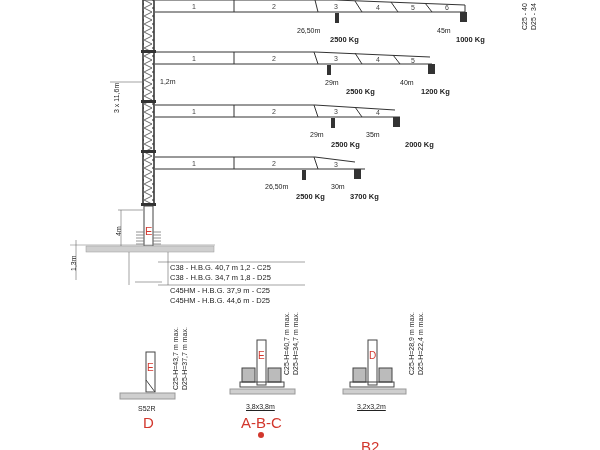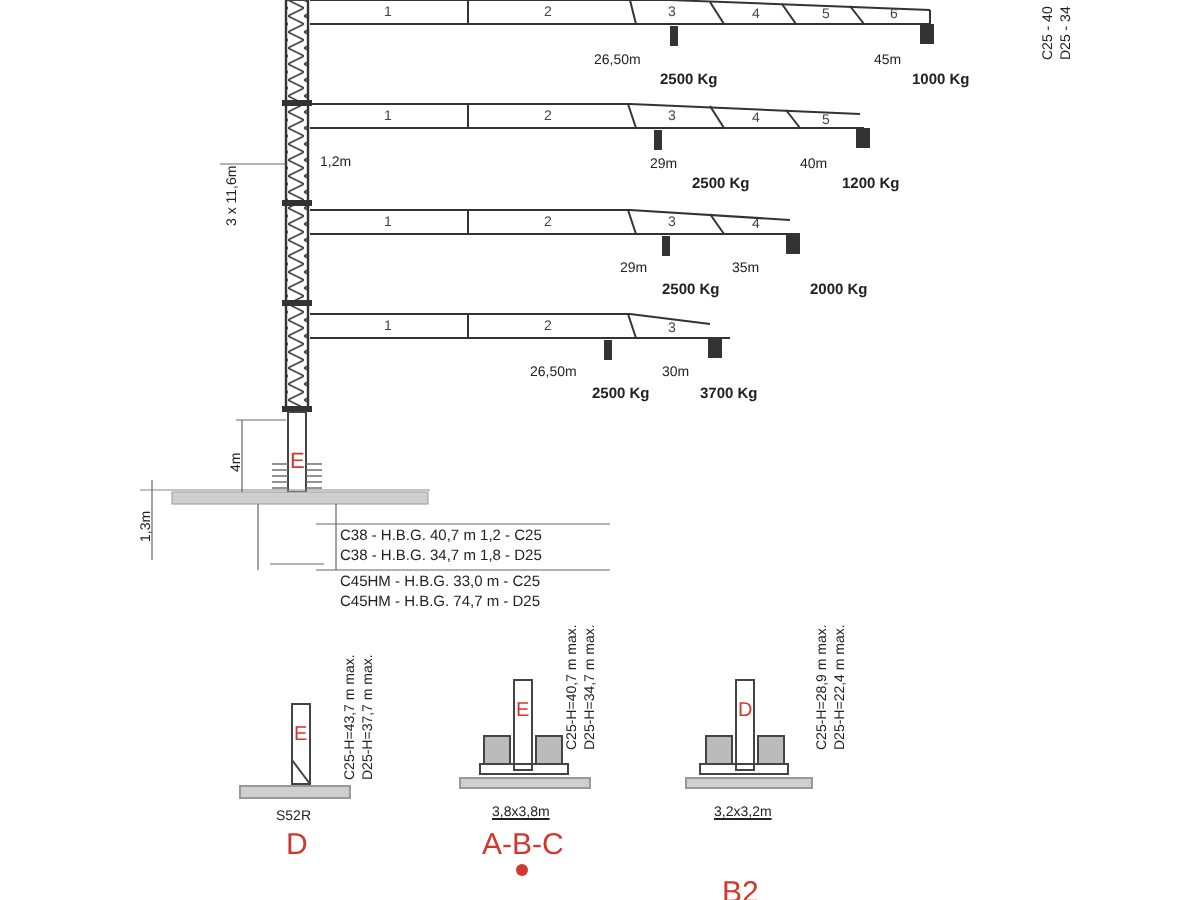--- a/index.html
+++ b/index.html
@@ -181,22 +181,22 @@
 
 <span class="lbl sm vert" style="left:113px;top:113px">3 x 11,6m</span>
 <span class="lbl sm" style="left:160px;top:78px">1,2m</span>
 <span class="lbl sm vert" style="left:115px;top:236px">4m</span>
 <span class="lbl sm vert" style="left:70px;top:271px">1,3m</span>
 <span class="lbl red" style="left:145px;top:225px;font-size:11px">E</span>
 
 <div class="lbl caption" style="left:170px;top:263px">
   <div>C38 - H.B.G. 40,7 m 1,2 - C25</div>
   <div>C38 - H.B.G. 34,7 m 1,8 - D25</div>
-  <div style="margin-top:3px">C45HM - H.B.G. 33,0 m - C25</div>
-  <div>C45HM - H.B.G. 74,7 m - D25</div>
+  <div style="margin-top:3px">C45HM - H.B.G. 37,9 m - C25</div>
+  <div>C45HM - H.B.G. 44,6 m - D25</div>
 </div>
 
 <span class="lbl red" style="left:147px;top:362px;font-size:10px">E</span>
 <span class="lbl sm vert" style="left:172px;top:390px">C25-H=43,7 m max.</span>
 <span class="lbl sm vert" style="left:181px;top:390px">D25-H=37,7 m max.</span>
 <span class="lbl sm" style="left:138px;top:405px">S52R</span>
 <span class="lbl red" style="left:143px;top:414px;font-size:15px">D</span>
 
 <span class="lbl red" style="left:258px;top:350px;font-size:10px">E</span>
 <span class="lbl sm vert" style="left:283px;top:375px">C25-H=40,7 m max.</span>

